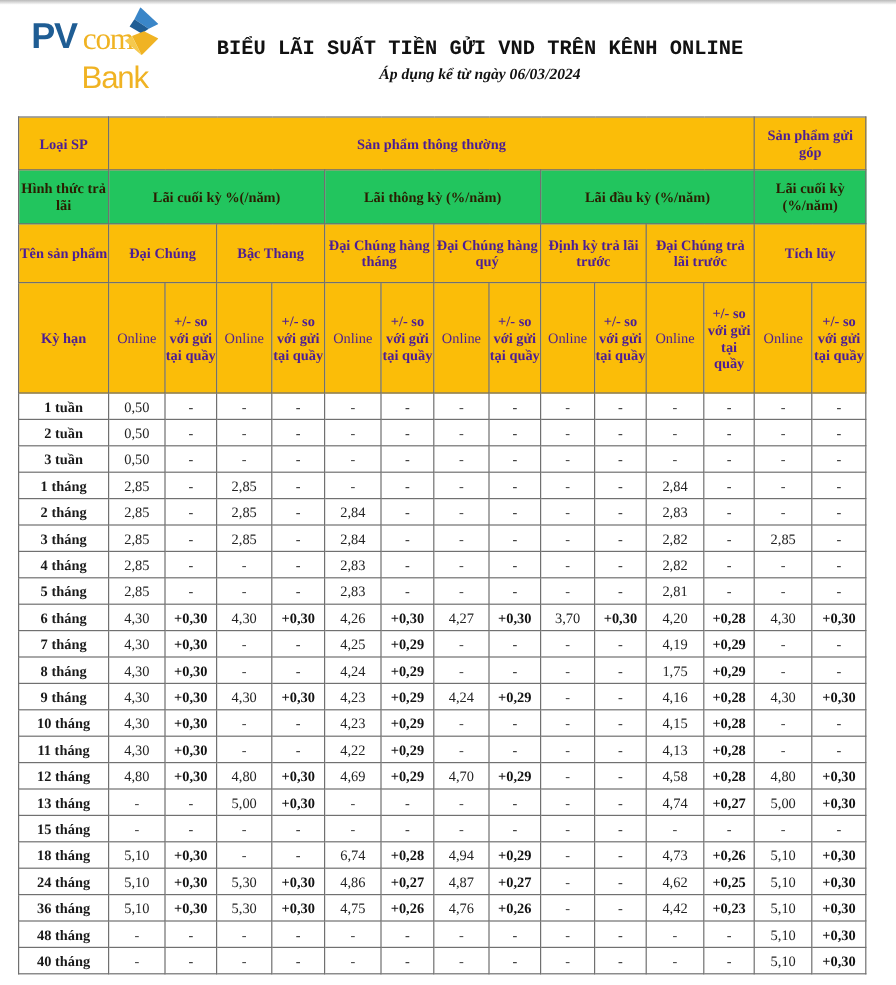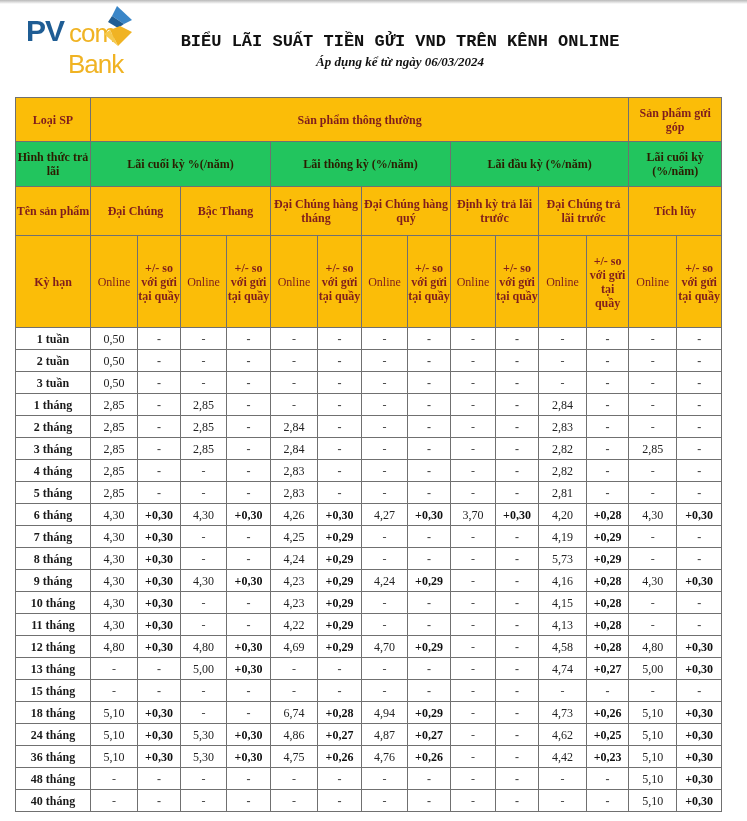--- a/index.html
+++ b/index.html
@@ -1,27 +1,27 @@
 <!DOCTYPE html>
 <html><head>
 <meta charset="utf-8">
 <style>
   html, body { margin: 0; padding: 0; background: #ffffff; }
   body { width: 747px; height: 821px; overflow: hidden; position: relative; font-family: "Liberation Serif", serif; color: #1a1a1a; }
   .topshade { position: absolute; left: 0; top: 0; width: 747px; height: 4px; background: linear-gradient(#b9b9b9, #ffffff); }
   .logo { position: absolute; left: 22px; top: 6px; width: 140px; height: 62px; }
   .logo-pv { position: absolute; left: 4px; top: 10px; font-family: "Liberation Sans", sans-serif; font-weight: bold; font-size: 30px; color: #1f5d94; letter-spacing: -1px; line-height: 30px; }
-  .logo-com { position: absolute; left: 47px; top: 14px; font-family: Liberation Sans, sans-serif; font-size: 26px; color: #f0b323; letter-spacing: -1px; line-height: 26px; }
+  .logo-com { position: absolute; left: 47px; top: 14px; font-family: Liberation Serif, serif; font-size: 26px; color: #f0b323; letter-spacing: -1px; line-height: 26px; }
   .logo-bank { position: absolute; left: 46px; top: 33px; font-family: "Liberation Sans", sans-serif; font-size: 26px; color: #f0b323; letter-spacing: -1px; line-height: 26px; margin-top: 12px; }
   .logo-mark { position: absolute; left: 80px; top: 0px; width: 30px; height: 40px; }
   .title { position: absolute; left: 150px; top: 32px; width: 500px; text-align: center; font-family: Liberation Mono, monospace; font-weight: bold; font-size: 17px; color: #111; letter-spacing: 0px; }
   .subtitle { position: absolute; left: 150px; top: 54px; width: 500px; text-align: center; font-family: "Liberation Serif", serif; font-style: italic; font-weight: bold; font-size: 13px; color: #111; }
   table.rates { position: absolute; left: 15px; top: 97px; border-collapse: collapse; table-layout: fixed; width: 706px; }
   table.rates td { border: 1px solid #707070; text-align: center; vertical-align: middle; padding: 0; font-size: 12px; line-height: 14px; }
-  .hdr { background: #fbbd08; font-weight: bold; color: #7f1d1d; }
+  .hdr { background: #fbbd08; font-weight: bold; color: #4c1d95; }
   .hdr-white { background: #22c55e; font-weight: bold; color: #2b1d00; }
   .hdr-normal { font-weight: normal; }
   .term { font-weight: bold; }
   .num { font-weight: normal; color: #222; }
   .delta { font-weight: bold; color: #111; }
   .dash { color: #444; }
   tr.r-loai td { height: 43px; }
   tr.r-hinh td { height: 44px; }
   tr.r-ten td { height: 48px; }
   tr.r-ky td { height: 91px; }
@@ -280,21 +280,21 @@
         <td class="num">4,30</td>
         <td class="delta">+0,30</td>
         <td class="dash num">-</td>
         <td class="dash delta">-</td>
         <td class="num">4,24</td>
         <td class="delta">+0,29</td>
         <td class="dash num">-</td>
         <td class="dash delta">-</td>
         <td class="dash num">-</td>
         <td class="dash delta">-</td>
-        <td class="num">5,73</td>
+        <td class="num">1,75</td>
         <td class="delta">+0,29</td>
         <td class="dash num">-</td>
         <td class="dash delta">-</td>
       </tr>
       <tr class="body-row">
         <td class="term">9 tháng</td>
         <td class="num">4,30</td>
         <td class="delta">+0,30</td>
         <td class="num">4,30</td>
         <td class="delta">+0,30</td>

